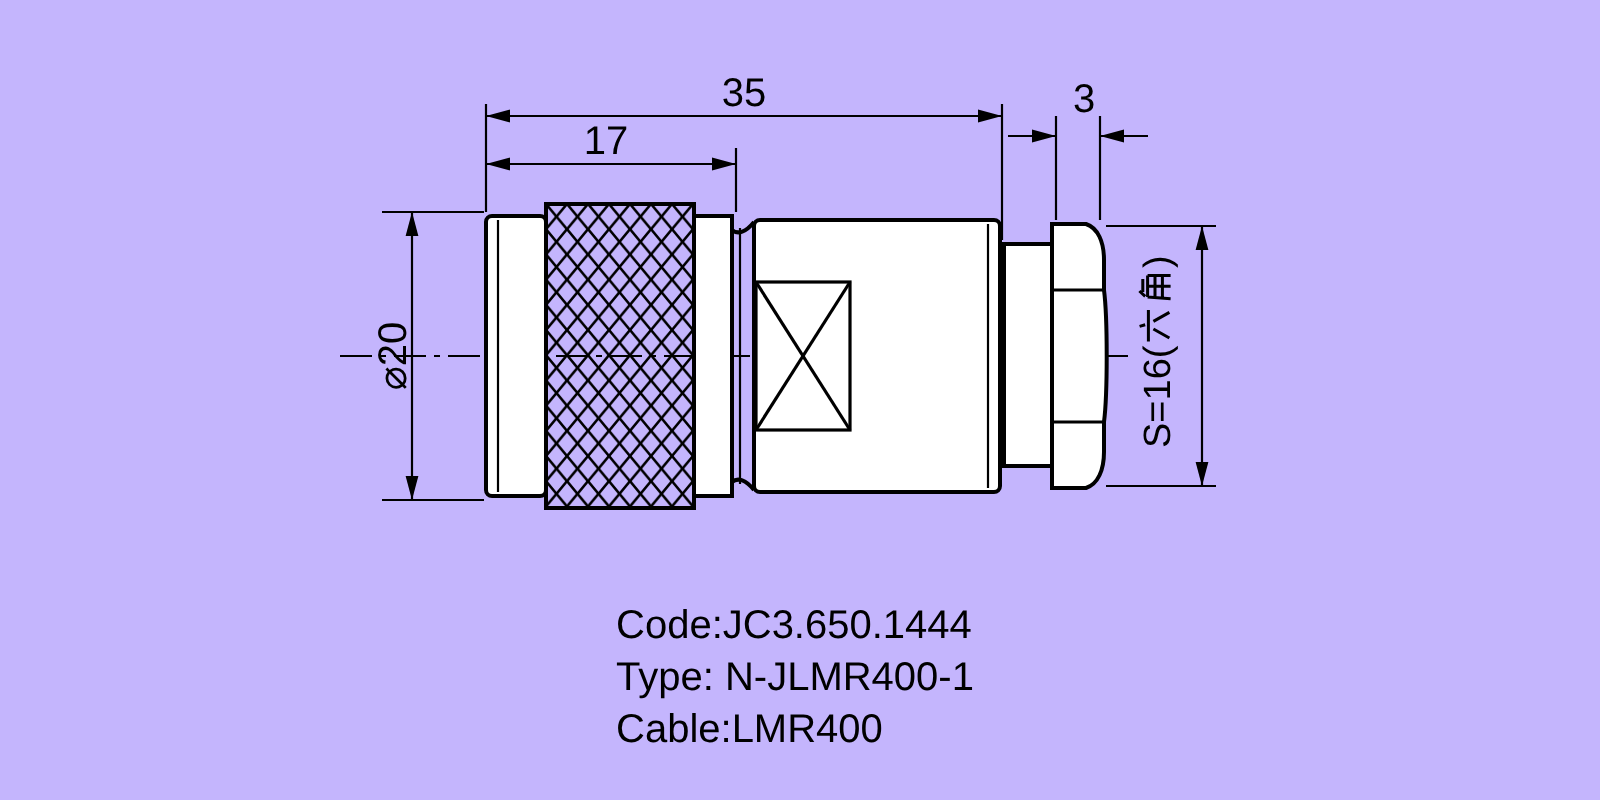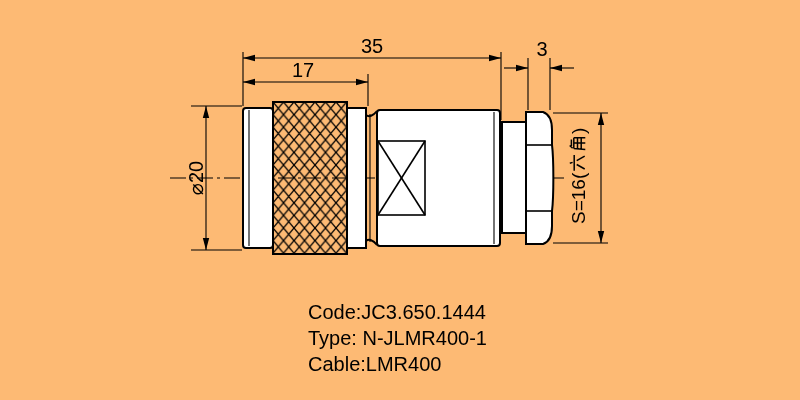--- a/index.html
+++ b/index.html
@@ -1,16 +1,16 @@
 <!DOCTYPE html>
 <html><head>
 <meta charset="utf-8">
 <style>
   html,body{margin:0;padding:0;background:#ffffff;}
-  .stage{position:relative;width:800px;height:400px;background:#fdba74;overflow:hidden;}
+  .stage{position:relative;width:800px;height:400px;background:#c4b5fd;overflow:hidden;}
   svg{display:block;}
   text{font-family:"Liberation Sans","DejaVu Sans",sans-serif;fill:#000;}
   .dimtxt{font-size:20px;}
   .infotxt{font-size:20px;}
   .thin{stroke:#000;stroke-width:1.1;fill:none;}
   .thick{stroke:#000;stroke-width:2;fill:#fff;}
   .thickline{stroke:#000;stroke-width:2;fill:none;}
   .medline{stroke:#000;stroke-width:1.5;fill:none;}
   .arrow{fill:#000;stroke:none;}
 </style>

